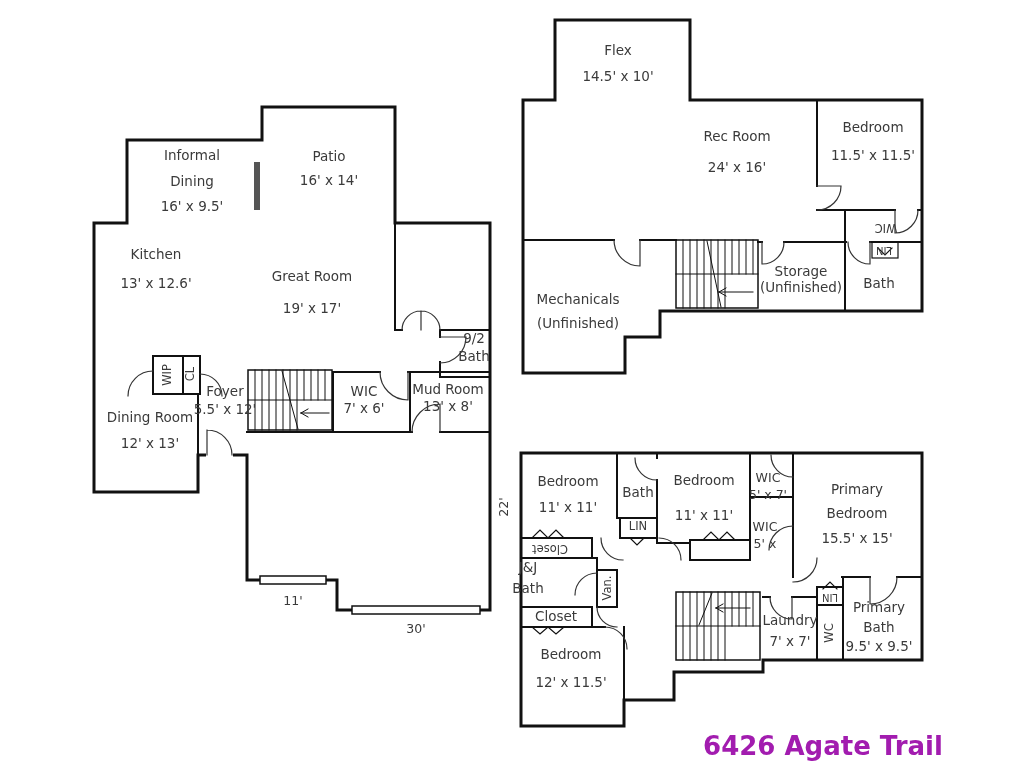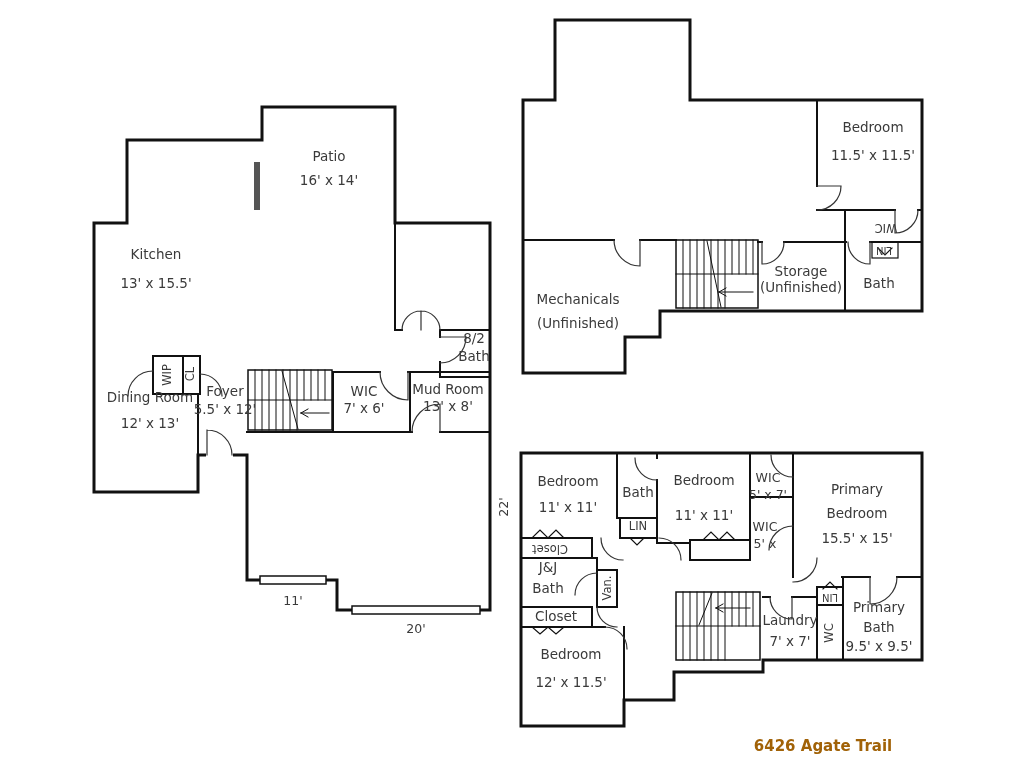--- a/index.html
+++ b/index.html
@@ -5,22 +5,22 @@
   html,body{margin:0;padding:0;background:#fff;}
   .stage{position:relative;width:1024px;height:768px;background:#ffffff;overflow:hidden;
          font-family:"DejaVu Sans","Liberation Sans",sans-serif;}
   .stage svg{position:absolute;left:0;top:0;}
   .lbl{position:absolute;transform:translate(-50%,-50%);font-size:13.5px;color:#3a3a3a;
        white-space:pre-line;text-align:center;line-height:1.35;}
   .lbl.sm{font-size:11.5px;}
   .lbl.xs{font-size:10px;}
   .lbl.r90{transform:translate(-50%,-50%) rotate(-90deg);}
   .lbl.r180{transform:translate(-50%,-50%) rotate(180deg);}
-  .title{position:absolute;transform:translate(-50%,-50%);font-size:15px;font-weight:bold;
-         color:#a16207;white-space:nowrap;}
+  .title{position:absolute;transform:translate(-50%,-50%);font-size:26px;font-weight:bold;
+         color:#a21caf;white-space:nowrap;}
 </style>
 </head>
 <body>
 
 <div class="stage">
 
   <svg width="1024" height="768" viewBox="0 0 1024 768">
     <g fill="none" stroke="#111" stroke-linecap="square">
 
       <g>
@@ -95,40 +95,49 @@
           <path d="M897,577 A27,27 0 0 1 870,604 M870,577 V604"></path>
           <path d="M770,597 A22,22 0 0 0 792,619 M792,597 V619"></path>
           <path d="M605,627 A22,22 0 0 1 627,649"></path>
           <path d="M575,595 A22,22 0 0 1 597,573"></path>
           <path d="M597,607 A20,20 0 0 0 617,627"></path>
         </g>
       </g>
     </g>
   </svg>
 
+  <div class="lbl" style="left:192px;top:181px;line-height:1.9">Informal
+Dining
+16' x 9.5'</div>
   <div class="lbl" style="left:329px;top:168px;line-height:1.8">Patio
 16' x 14'</div>
   <div class="lbl" style="left:156px;top:269px;line-height:2.15">Kitchen
-13' x 15.5'</div>
-  <div class="lbl" style="left:474px;top:348px;line-height:1.33">8/2
+13' x 12.6'</div>
+  <div class="lbl" style="left:312px;top:293px;line-height:2.37">Great Room
+19' x 17'</div>
+  <div class="lbl" style="left:474px;top:348px;line-height:1.33">9/2
 Bath</div>
   <div class="lbl" style="left:225px;top:401px;line-height:1.33">Foyer
 5.5' x 12'</div>
   <div class="lbl sm r90" style="left:168px;top:375px">WIP</div>
   <div class="lbl sm r90" style="left:191px;top:374px">CL</div>
   <div class="lbl" style="left:364px;top:400px;line-height:1.26">WIC
 7' x 6'</div>
   <div class="lbl" style="left:448px;top:398px;line-height:1.26">Mud Room
 13' x 8'</div>
-  <div class="lbl" style="left:150px;top:410px;line-height:1.93">Dining Room
+  <div class="lbl" style="left:150px;top:430px;line-height:1.93">Dining Room
 12' x 13'</div>
   <div class="lbl" style="left:293px;top:601px;font-size:12.5px">11'</div>
-  <div class="lbl" style="left:416px;top:629px;font-size:12.5px">20'</div>
+  <div class="lbl" style="left:416px;top:629px;font-size:12.5px">30'</div>
   <div class="lbl r90" style="left:504px;top:507px;font-size:12.5px">22'</div>
 
+  <div class="lbl" style="left:618px;top:63px;line-height:1.93">Flex
+14.5' x 10'</div>
+  <div class="lbl" style="left:737px;top:152px;line-height:2.3">Rec Room
+24' x 16'</div>
   <div class="lbl" style="left:873px;top:142px;line-height:2.07">Bedroom
 11.5' x 11.5'</div>
   <div class="lbl" style="left:578px;top:311px;line-height:1.8">Mechanicals
 (Unfinished)</div>
   <div class="lbl" style="left:801px;top:279px;line-height:1.2">Storage
 (Unfinished)</div>
   <div class="lbl" style="left:879px;top:283px">Bath</div>
   <div class="lbl sm r180" style="left:886px;top:227px">WIC</div>
   <div class="lbl xs r180" style="left:884px;top:250px">LIN</div>
 
@@ -139,21 +148,21 @@
   <div class="lbl" style="left:704px;top:498px;line-height:2.6">Bedroom
 11' x 11'</div>
   <div class="lbl" style="left:768px;top:487px;line-height:1.33;font-size:12.5px">WIC
 5' x 7'</div>
   <div class="lbl" style="left:765px;top:536px;line-height:1.33;font-size:12.5px">WIC
 5' x</div>
   <div class="lbl" style="left:857px;top:513px;line-height:1.8">Primary
 Bedroom
 15.5' x 15'</div>
   <div class="lbl sm r180" style="left:550px;top:548px">Closet</div>
-  <div class="lbl" style="left:548px;top:578px;line-height:1.55">J&amp;J
+  <div class="lbl" style="left:528px;top:578px;line-height:1.55">J&amp;J
 Bath</div>
   <div class="lbl" style="left:556px;top:616px">Closet</div>
   <div class="lbl sm r90" style="left:608px;top:588px">Van.</div>
   <div class="lbl" style="left:571px;top:669px;line-height:2.07">Bedroom
 12' x 11.5'</div>
   <div class="lbl" style="left:790px;top:631px;line-height:1.55">Laundry
 7' x 7'</div>
   <div class="lbl xs r180" style="left:830px;top:597px">LIN</div>
   <div class="lbl sm r90" style="left:830px;top:633px">WC</div>
   <div class="lbl" style="left:879px;top:627px;line-height:1.45">Primary

